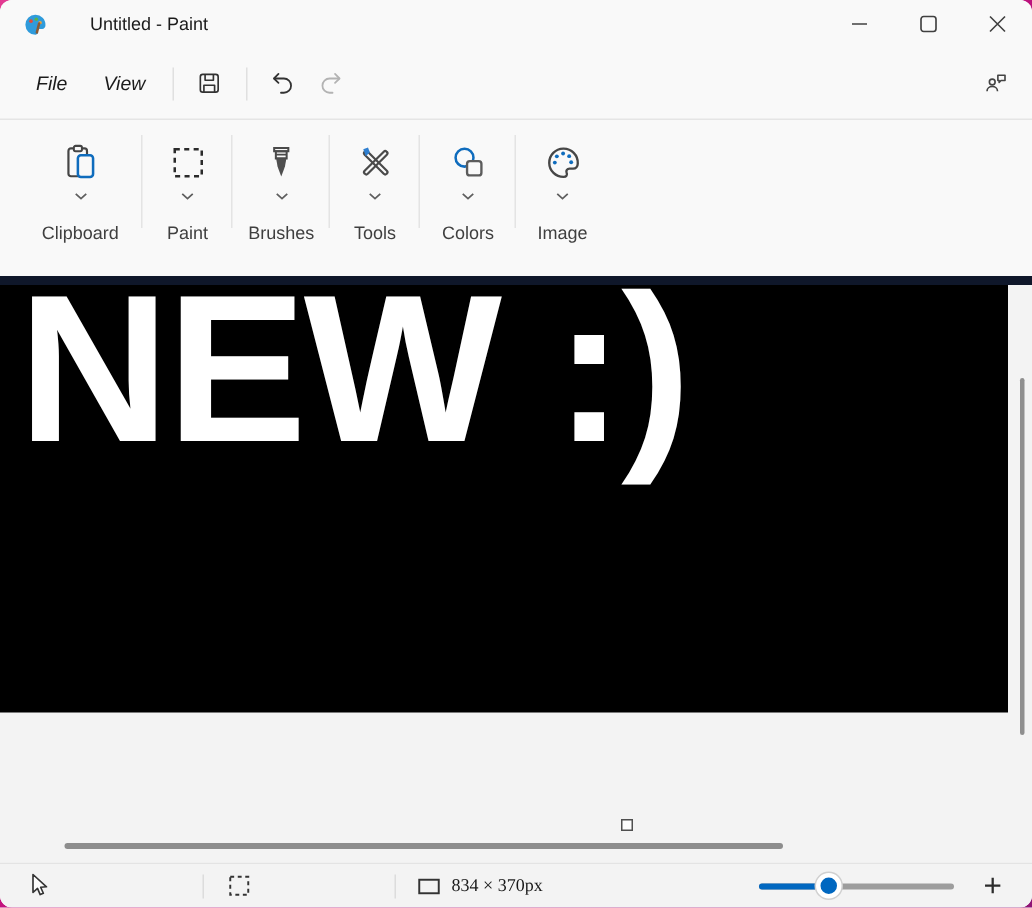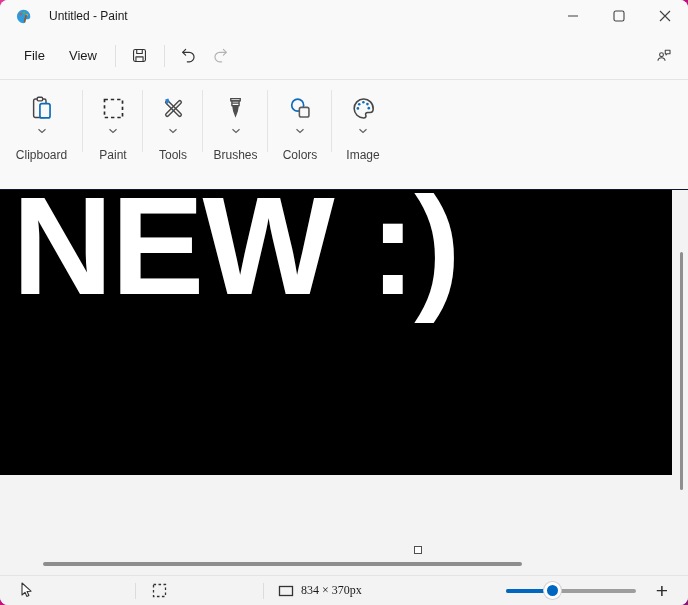--- a/index.html
+++ b/index.html
@@ -9,35 +9,35 @@
     background:linear-gradient(135deg,#e23a92 0%,#c9117e 40%,#8e1476 100%);
   }
   .window {
     width:688px; height:605px; border-radius:8px; overflow:hidden;
     background:#f9f9f9; display:flex; flex-direction:column;
   }
 
   
   .titlebar { height:32px; display:flex; align-items:center; background:#f9f9f9; flex:0 0 auto; }
   .app-icon { width:17px; height:17px; margin-left:15px; flex:0 0 auto; }
-  .title-text { font-size:12px; color:#1b1b1b; margin-left:17px; }
+  .title-text { font-size:12px; color:#1b1b1b; margin-left:28px; }
   .win-controls { margin-left:auto; display:flex; height:100%; }
   .win-btn { width:46px; height:32px; display:flex; align-items:center; justify-content:center; cursor:default; }
   .win-btn svg { display:block; }
 
   
   .menubar { height:48px; display:flex; align-items:center; background:#f9f9f9; border-bottom:1px solid #e5e5e5; flex:0 0 auto; }
-  .menu-item { font-size:13px; color:#1b1b1b; padding:6px 10px; margin-left:4px; border-radius:4px; }
+  .menu-item { font-size:13px; color:#1b1b1b; padding:6px 10px; margin-left:4px; border-radius:4px;font-style:italic; }
   .menu-item:first-child { margin-left:14px; }
   .mb-sep { width:1px; height:22px; background:#e0e0e0; margin:0 8px; }
   .icon-btn { width:32px; height:30px; display:flex; align-items:center; justify-content:center; border-radius:4px; }
   .mb-right { margin-left:auto; margin-right:8px; }
 
   
-  .ribbon { height:110px; background:#f9f9f9; border-bottom:1px solid #0f172a; display:flex; flex:0 0 auto; }
+  .ribbon { height:110px; background:#f9f9f9; border-bottom:6px solid #0f172a; display:flex; flex:0 0 auto;padding-left:12px; }
   .ribbon-group { display:flex; flex-direction:column; align-items:center; padding-top:13px; position:relative; }
   .ribbon-group .grp-sep { position:absolute; right:0; top:10px; width:1px; height:62px; background:#e4e4e4; }
   .grp-icon { height:30px; display:flex; align-items:center; justify-content:center; }
   .grp-chevron { margin-top:5px; height:6px; }
   .grp-label { margin-top:14px; font-size:12px; color:#3f3f3f; }
   .ribbon-group.disabled .grp-label { color:#a6a6a6; }
 
   
   .canvas-area { position:relative; height:385px; background:#f3f3f3; flex:0 0 auto; }
   .paint-canvas { position:absolute; left:0; top:0; width:672px; height:285px; background:#000; overflow:hidden; }
@@ -154,50 +154,50 @@
           <rect x="4" y="4" width="16" height="16" fill="none" stroke="#2b2b2b" stroke-width="1.5" stroke-dasharray="3 2.6"></rect>
         </svg>
       </div>
       <svg class="grp-chevron" width="10" height="6" viewBox="0 0 10 6">
           <path d="M1.5 1.3 L5 4.4 L8.5 1.3" stroke="#5f5f5f" stroke-width="1.2" fill="none"></path>
         </svg>
       <span class="grp-label">Paint</span>
       <div class="grp-sep"></div>
     </div>
 
+    <div class="ribbon-group" style="width:65px">
+      <div class="grp-icon">
+        <svg width="27" height="27" viewBox="0 0 24 24">
+          <path d="M7.8 3.2 h8.4 v2 h-8.4 z" fill="none" stroke="#4a4a4a" stroke-width="1.2"></path>
+          <path d="M8.8 5.2 h6.4 v4.2 h-6.4 z" fill="none" stroke="#4a4a4a" stroke-width="1.2"></path>
+          <path d="M8.8 7.2 h6.4" stroke="#4a4a4a" stroke-width="1" fill="none"></path>
+          <path d="M9 9.6 h6 l-0.8 4.6 -2.2 6 -2.2 -6 z" fill="#4f4f4f"></path>
+        </svg>
+      </div>
+      <svg class="grp-chevron" width="10" height="6" viewBox="0 0 10 6">
+          <path d="M1.5 1.3 L5 4.4 L8.5 1.3" stroke="#5f5f5f" stroke-width="1.2" fill="none"></path>
+        </svg>
+      <span class="grp-label">Brushes</span>
+      <div class="grp-sep"></div>
+    </div>
+
     <div class="ribbon-group" style="width:60px">
       <div class="grp-icon">
         <svg width="27" height="27" viewBox="0 0 24 24">
           <g fill="none" stroke="#4a4a4a" stroke-width="1.3">
             <rect x="10.7" y="2.8" width="2.6" height="18.4" rx="1.2" transform="rotate(45 12 12)"></rect>
             <rect x="10.7" y="2.8" width="2.6" height="18.4" rx="1.2" transform="rotate(-45 12 12)"></rect>
           </g>
           <path d="M4.6 4.0 l2.8 -1 1.1 2.8 -2.4 2.4 z" fill="#2f7fd0"></path>
         </svg>
       </div>
       <svg class="grp-chevron" width="10" height="6" viewBox="0 0 10 6">
           <path d="M1.5 1.3 L5 4.4 L8.5 1.3" stroke="#5f5f5f" stroke-width="1.2" fill="none"></path>
         </svg>
       <span class="grp-label">Tools</span>
-      <div class="grp-sep"></div>
-    </div>
-
-    <div class="ribbon-group" style="width:65px">
-      <div class="grp-icon">
-        <svg width="27" height="27" viewBox="0 0 24 24">
-          <path d="M7.8 3.2 h8.4 v2 h-8.4 z" fill="none" stroke="#4a4a4a" stroke-width="1.2"></path>
-          <path d="M8.8 5.2 h6.4 v4.2 h-6.4 z" fill="none" stroke="#4a4a4a" stroke-width="1.2"></path>
-          <path d="M8.8 7.2 h6.4" stroke="#4a4a4a" stroke-width="1" fill="none"></path>
-          <path d="M9 9.6 h6 l-0.8 4.6 -2.2 6 -2.2 -6 z" fill="#4f4f4f"></path>
-        </svg>
-      </div>
-      <svg class="grp-chevron" width="10" height="6" viewBox="0 0 10 6">
-          <path d="M1.5 1.3 L5 4.4 L8.5 1.3" stroke="#5f5f5f" stroke-width="1.2" fill="none"></path>
-        </svg>
-      <span class="grp-label">Brushes</span>
       <div class="grp-sep"></div>
     </div>
 
     <div class="ribbon-group" style="width:64px">
       <div class="grp-icon">
         <svg width="27" height="27" viewBox="0 0 24 24">
           <circle cx="9.5" cy="9" r="5.3" fill="none" stroke="#0f6cbd" stroke-width="1.5"></circle>
           <rect x="11" y="11" width="8.5" height="8.5" rx="1.6" fill="#f9f9f9" stroke="#5c5c5c" stroke-width="1.4"></rect>
         </svg>
       </div>

